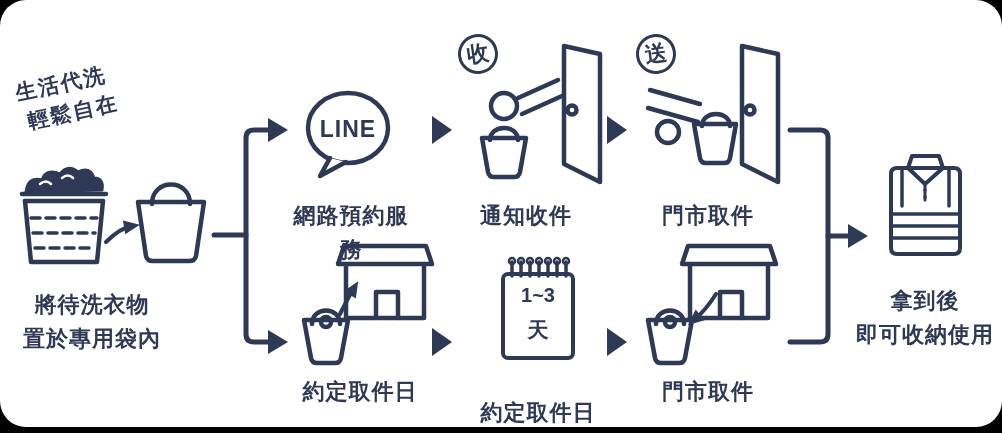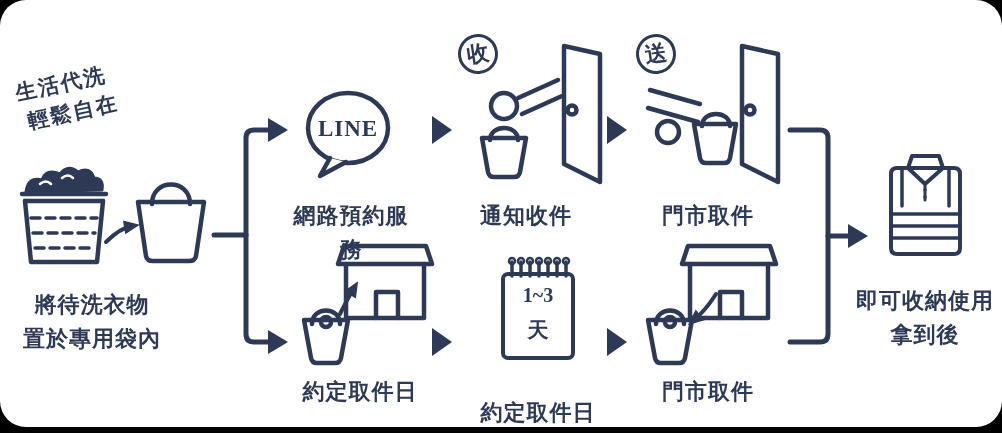--- a/index.html
+++ b/index.html
@@ -15,21 +15,21 @@
   .tagline { position:absolute; left:18px; top:68px; color:var(--ink); font-weight:bold;
              font-size:21px; transform:rotate(-12deg); letter-spacing:2px; line-height:1.45; }
   .tagline .l2 { margin-left:6px; }
   .badge { position:absolute; width:40px; height:40px; border:3.5px solid var(--ink);
            border-radius:50%; color:var(--ink); font-weight:bold; font-size:22px;
            display:flex; align-items:center; justify-content:center;
            transform:rotate(-8deg); background:#fff; z-index:3; }
   .tri { position:absolute; width:0; height:0; border-top:14px solid transparent;
          border-bottom:14px solid transparent; border-left:20px solid var(--ink); }
   .overlay-text { position:absolute; color:var(--ink); font-weight:bold; text-align:center;
-                  left:0; right:0; z-index:2;font-family:Liberation Serif, serif; }
+                  left:0; right:0; z-index:2; }
   .iconwrap { position:absolute; }
 </style>
 </head>
 <body>
 
 <div class="canvas">
   <div class="sheet"></div>
 
   <svg width="0" height="0" style="position:absolute" aria-hidden="true">
     <defs>
@@ -161,16 +161,16 @@
     <path d="M30 20 L34 8 L61 8 L65 20"></path>
     <path d="M13 26 Q13 20 19 20 L76 20 Q82 20 82 26 L82 100 Q82 106 76 106 L19 106 Q13 106 13 100 Z"></path>
     <path d="M30 20 L47 36 M65 20 L47 36"></path>
     <path d="M47 36 V52" stroke-width="3"></path>
     <circle cx="47" cy="42" r="1.8" fill="#2e3a55" stroke="none"></circle>
     <circle cx="47" cy="49" r="1.8" fill="#2e3a55" stroke="none"></circle>
     <path d="M24 20 V58 M71 20 V58" stroke-width="3.5"></path>
     <path d="M13 66 H82 M13 78 H82 M13 90 H82" stroke-width="3.5"></path>
   </svg>
   <div class="label" style="left:848px;top:284px;width:154px">
+    <div>拿到後</div>
     <div>即可收納使用</div>
-    <div>拿到後</div>
   </div>
 </div>
 
 </body></html>

